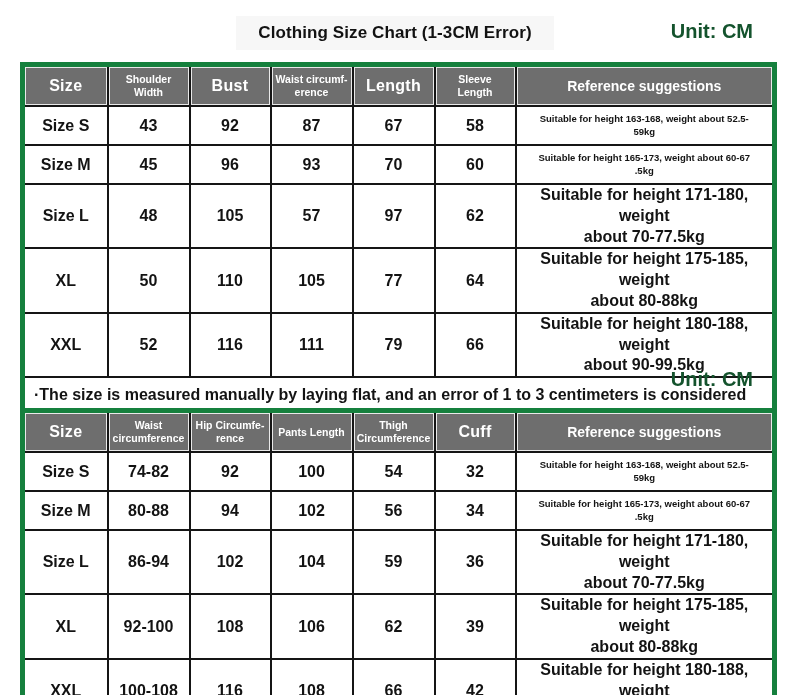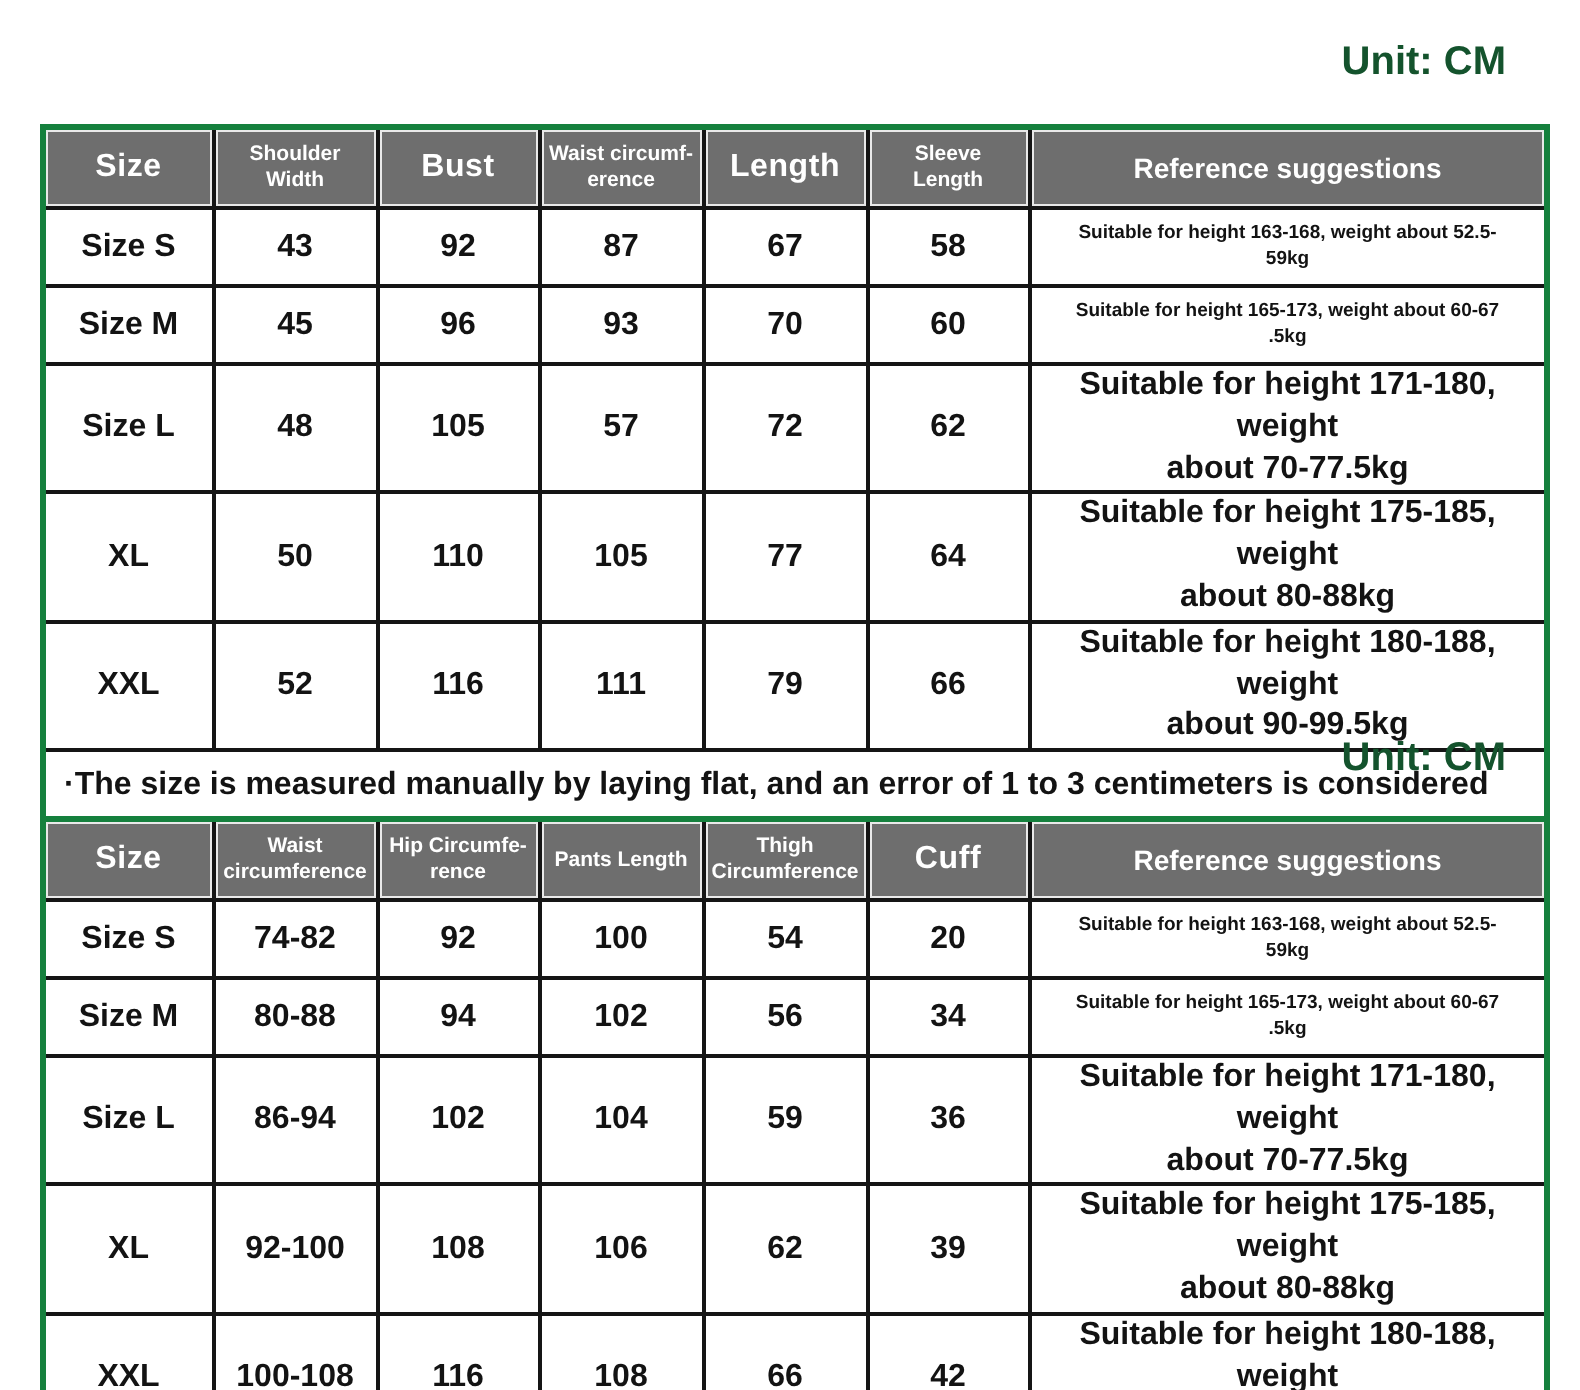--- a/index.html
+++ b/index.html
@@ -27,21 +27,21 @@
     right: 37px;
     font-size: 20px;
     color: #14532d;
   }
   .size-table {
     position: absolute;
     left: 20px;
     border-collapse: collapse;
     table-layout: fixed;
     width: 752px;
-    border: 3px solid #15803d;
+    border: 5px solid #15803d;
   }
   .size-table th, .size-table td {
     border: 2px solid #151515;
     text-align: center;
     vertical-align: middle;
     font-weight: 700;
     padding: 0 3px;
     overflow: hidden;
   }
   .size-table thead th {
@@ -85,20 +85,23 @@
   col.c-v3 { width: 82px; }
   col.c-v4 { width: 82px; }
   col.c-v5 { width: 81px; }
   col.c-ref { width: 259px; }
 </style>
 </head>
 <body>
 
 <div class="page">
 
+  <div class="title-row" id="title1">
+    <span class="title-chip">Clothing Size Chart (1-3CM Error)</span>
+  </div>
   <div class="unit-label" id="unit1">Unit: CM</div>
 
   <table class="size-table" id="table1">
     <colgroup>
       <col class="c-size">
         <col class="c-v1">
         <col class="c-v2">
         <col class="c-v3">
         <col class="c-v4">
         <col class="c-v5">
@@ -137,21 +140,21 @@
         <td>70</td>
         <td>60</td>
         <td class="ref-cell">Suitable for height 165-173, weight about 60-67
 .5kg</td>
       </tr>
       <tr>
         <td class="size-cell">Size L</td>
         <td>48</td>
         <td>105</td>
         <td>57</td>
-        <td>72</td>
+        <td>97</td>
         <td>62</td>
         <td class="ref-cell">Suitable for height 171-180, weight
 about 70-77.5kg</td>
       </tr>
       <tr>
         <td class="size-cell">XL</td>
         <td>50</td>
         <td>110</td>
         <td>105</td>
         <td>77</td>
@@ -201,21 +204,21 @@
         <th class="h-md">Reference suggestions</th>
       </tr>
     </thead>
     <tbody>
       <tr class="ref-sm">
         <td class="size-cell">Size S</td>
         <td>74-82</td>
         <td>92</td>
         <td>100</td>
         <td>54</td>
-        <td>20</td>
+        <td>32</td>
         <td class="ref-cell">Suitable for height 163-168, weight about 52.5-
 59kg</td>
       </tr>
       <tr class="ref-sm">
         <td class="size-cell">Size M</td>
         <td>80-88</td>
         <td>94</td>
         <td>102</td>
         <td>56</td>
         <td>34</td>

